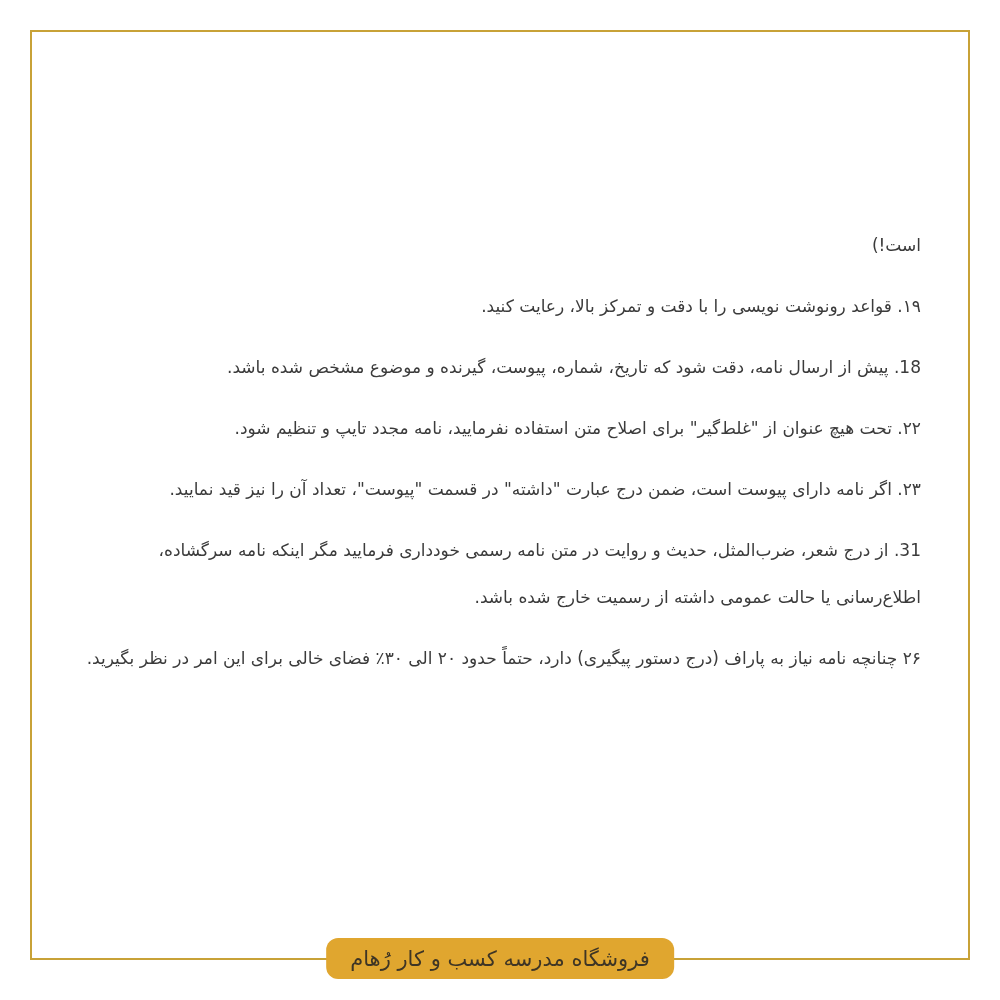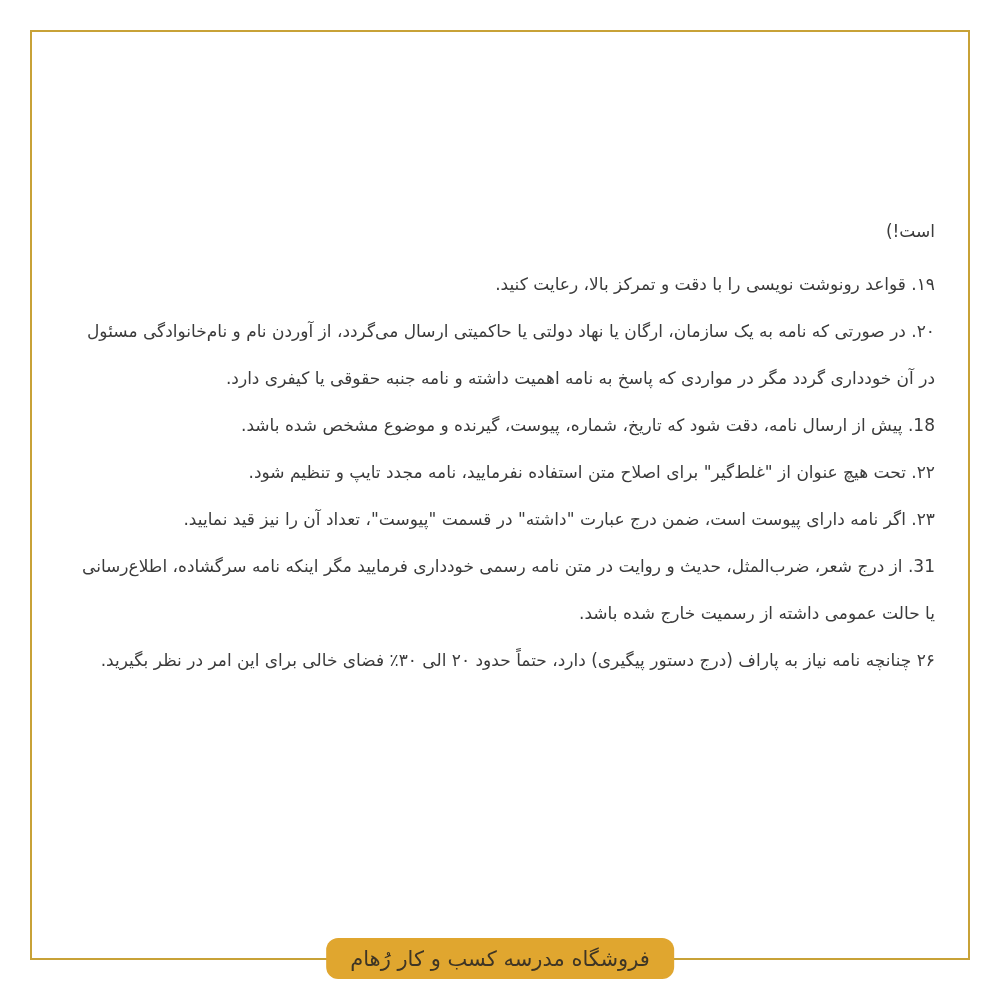--- a/index.html
+++ b/index.html
@@ -27,21 +27,21 @@
     position:absolute;
     top:208px;
     right:65px;
     width:865px;
     direction:rtl;
     text-align:right;
     color:var(--text-color);
     font-size:17px;
     line-height:47px;
   }
-  .content p{margin:0;padding:0;}
+  .content p{margin:14px;padding:0;}
   .content .intro{margin-bottom:6px;}
   .content b{font-weight:normal;}
   .badge{
     position:absolute;
     top:938px;
     left:50%;
     transform:translateX(-50%);
     height:41px;
     padding:0 24px;
     border-radius:12px;
@@ -57,21 +57,20 @@
   }
 </style>
 </head>
 <body>
 
 <div class="frame"></div>
 
 <div class="content">
   <p class="intro">است!)</p>
   <p>۱۹. قواعد رونوشت نویسی را با دقت و تمرکز بالا، رعایت کنید.</p>
-  <p>۲۰. در صورتی که نامه به یک سازمان، ارگان یا نهاد دولتی یا حاکمیتی ارسال می‌گردد، از آوردن نام و نام‌خانوادگی مسئول در آن خودداری گردد مگر در مواردی که پاسخ به نامه اهمیت داشته و نامه جنبه حقوقی یا کیفری دارد.</p>
   <p>18. پیش از ارسال نامه، دقت شود که تاریخ، شماره، پیوست، گیرنده و موضوع مشخص شده باشد.</p>
   <p>۲۲. تحت هیچ عنوان از "غلط‌گیر" برای اصلاح متن استفاده نفرمایید، نامه مجدد تایپ و تنظیم شود.</p>
   <p><span>۲۳. اگر نامه دارای پیوست است، ضمن درج عبارت "</span><b>داشته</b><span>" در قسمت "</span><b>پیوست</b><span>"، تعداد آن را نیز قید نمایید.</span></p>
   <p>31. از درج شعر، ضرب‌المثل، حدیث و روایت در متن نامه رسمی خودداری فرمایید مگر اینکه نامه سرگشاده، اطلاع‌رسانی یا حالت عمومی داشته از رسمیت خارج شده باشد.</p>
   <p>۲۶ چنانچه نامه نیاز به پاراف (درج دستور پیگیری) دارد، حتماً حدود ۲۰ الی ۳۰٪ فضای خالی برای این امر در نظر بگیرید.</p>
 </div>
 
 <div class="badge">
   <span>فروشگاه مدرسه کسب و کار رُهام</span>
 </div>

